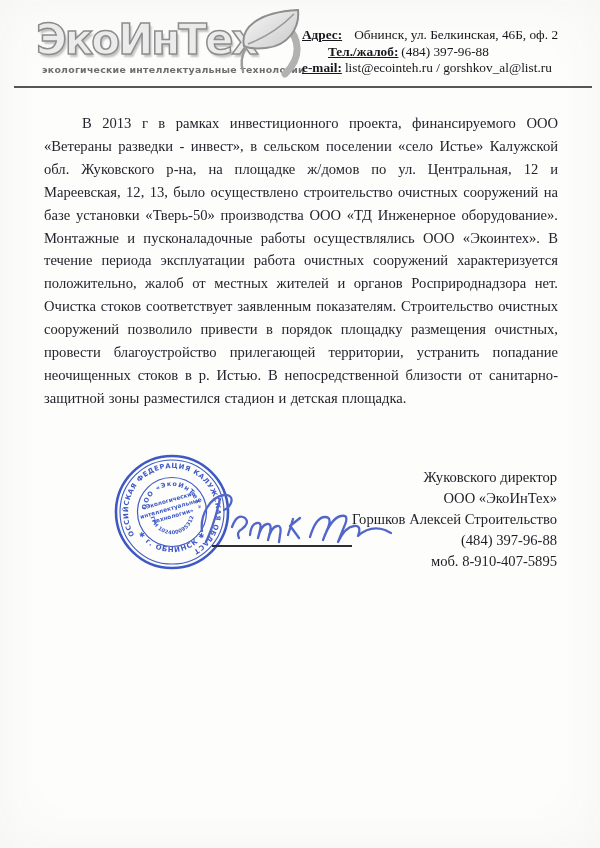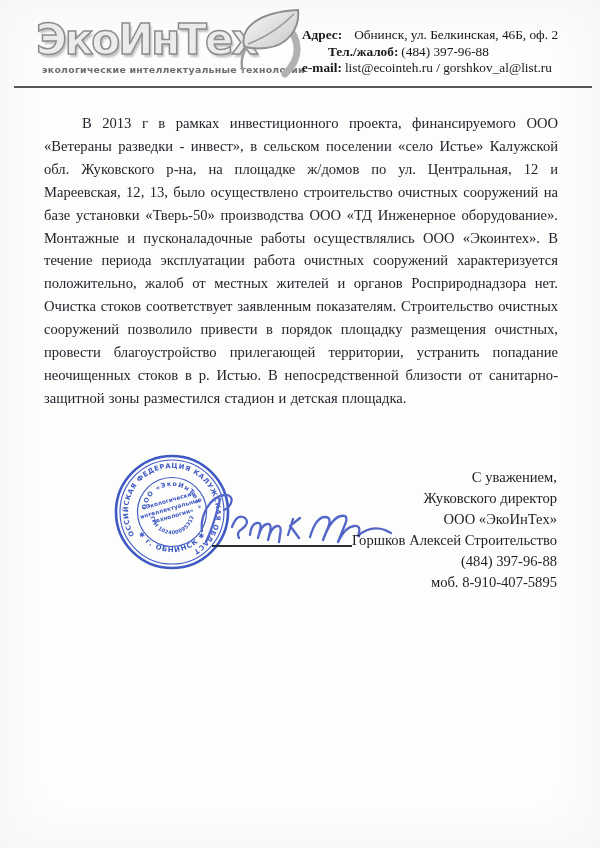--- a/index.html
+++ b/index.html
@@ -30,21 +30,21 @@
     font-family:"DejaVu Sans", sans-serif;
     font-weight:bold;font-size:9.4px;letter-spacing:0.25px;
     color:#6e6e70;margin:2px 0 0 6px;white-space:nowrap;
   }
   .leaf-svg{position:absolute;left:236px;top:6px;width:70px;height:74px;}
 
   .contact{
     position:absolute;left:302px;top:27px;width:292px;
     font-size:13.3px;line-height:16.5px;color:#17181d;
   }
-  .c-label{font-weight:bold;margin-top:36px;}
+  .c-label{font-weight:bold;text-decoration:underline;margin-top:36px;}
   .c-row.r1 .c-label{margin-right:9px;}
   .c-row.r2{padding-left:26px;}
   .c-row .c-val{margin-left:3px;}
 
   .rule{
     position:absolute;left:14px;top:86px;width:578px;height:2px;
     background:#56565b;
   }
 
   
@@ -128,21 +128,20 @@
     <g fill="none" stroke="#5266c9" stroke-width="2.3" stroke-linecap="round" stroke-linejoin="round">
       <path d="M 4 44 C 2 28 12 10 26 8 C 38 7 34 20 26 23"></path>
       <path d="M 22 12 C 18 30 13 44 8 55"></path>
       <path d="M 34 40 q 5 -14 13 -9 q 5 5 -3 11 q -6 3 -3 9 M 52 48 q 1 -11 7 -12 q 5 -1 3 7 l -2 8 q 3 -13 9 -14 q 5 -1 3 8 l -2 8 q 3 -13 9 -14 q 5 -1 3 9 l -1 7 M 90 48 l 5 -16 M 92 39 l 10 -8 M 93 40 l 8 11"></path>
       <path d="M 112 50 q 6 -20 15 -20 q 8 0 2 13 l -4 10 q 8 -22 18 -24 q 9 -2 3 11 l -6 15 q 7 -15 16 -16 q 8 -1 4 10 q 12 -11 27 -6 l 6 3"></path>
     </g>
   </svg>
   <div class="sig-line"></div>
 
   <div class="signoff">
-    <div>С уважением,</div>
     <div>Жуковского директор</div>
     <div>ООО «ЭкоИнТех»</div>
     <div>Горшков Алексей Строительство</div>
     <div>(484) 397-96-88</div>
     <div>моб. 8-910-407-5895</div>
   </div>
 
 </div>
 
 </body></html>

